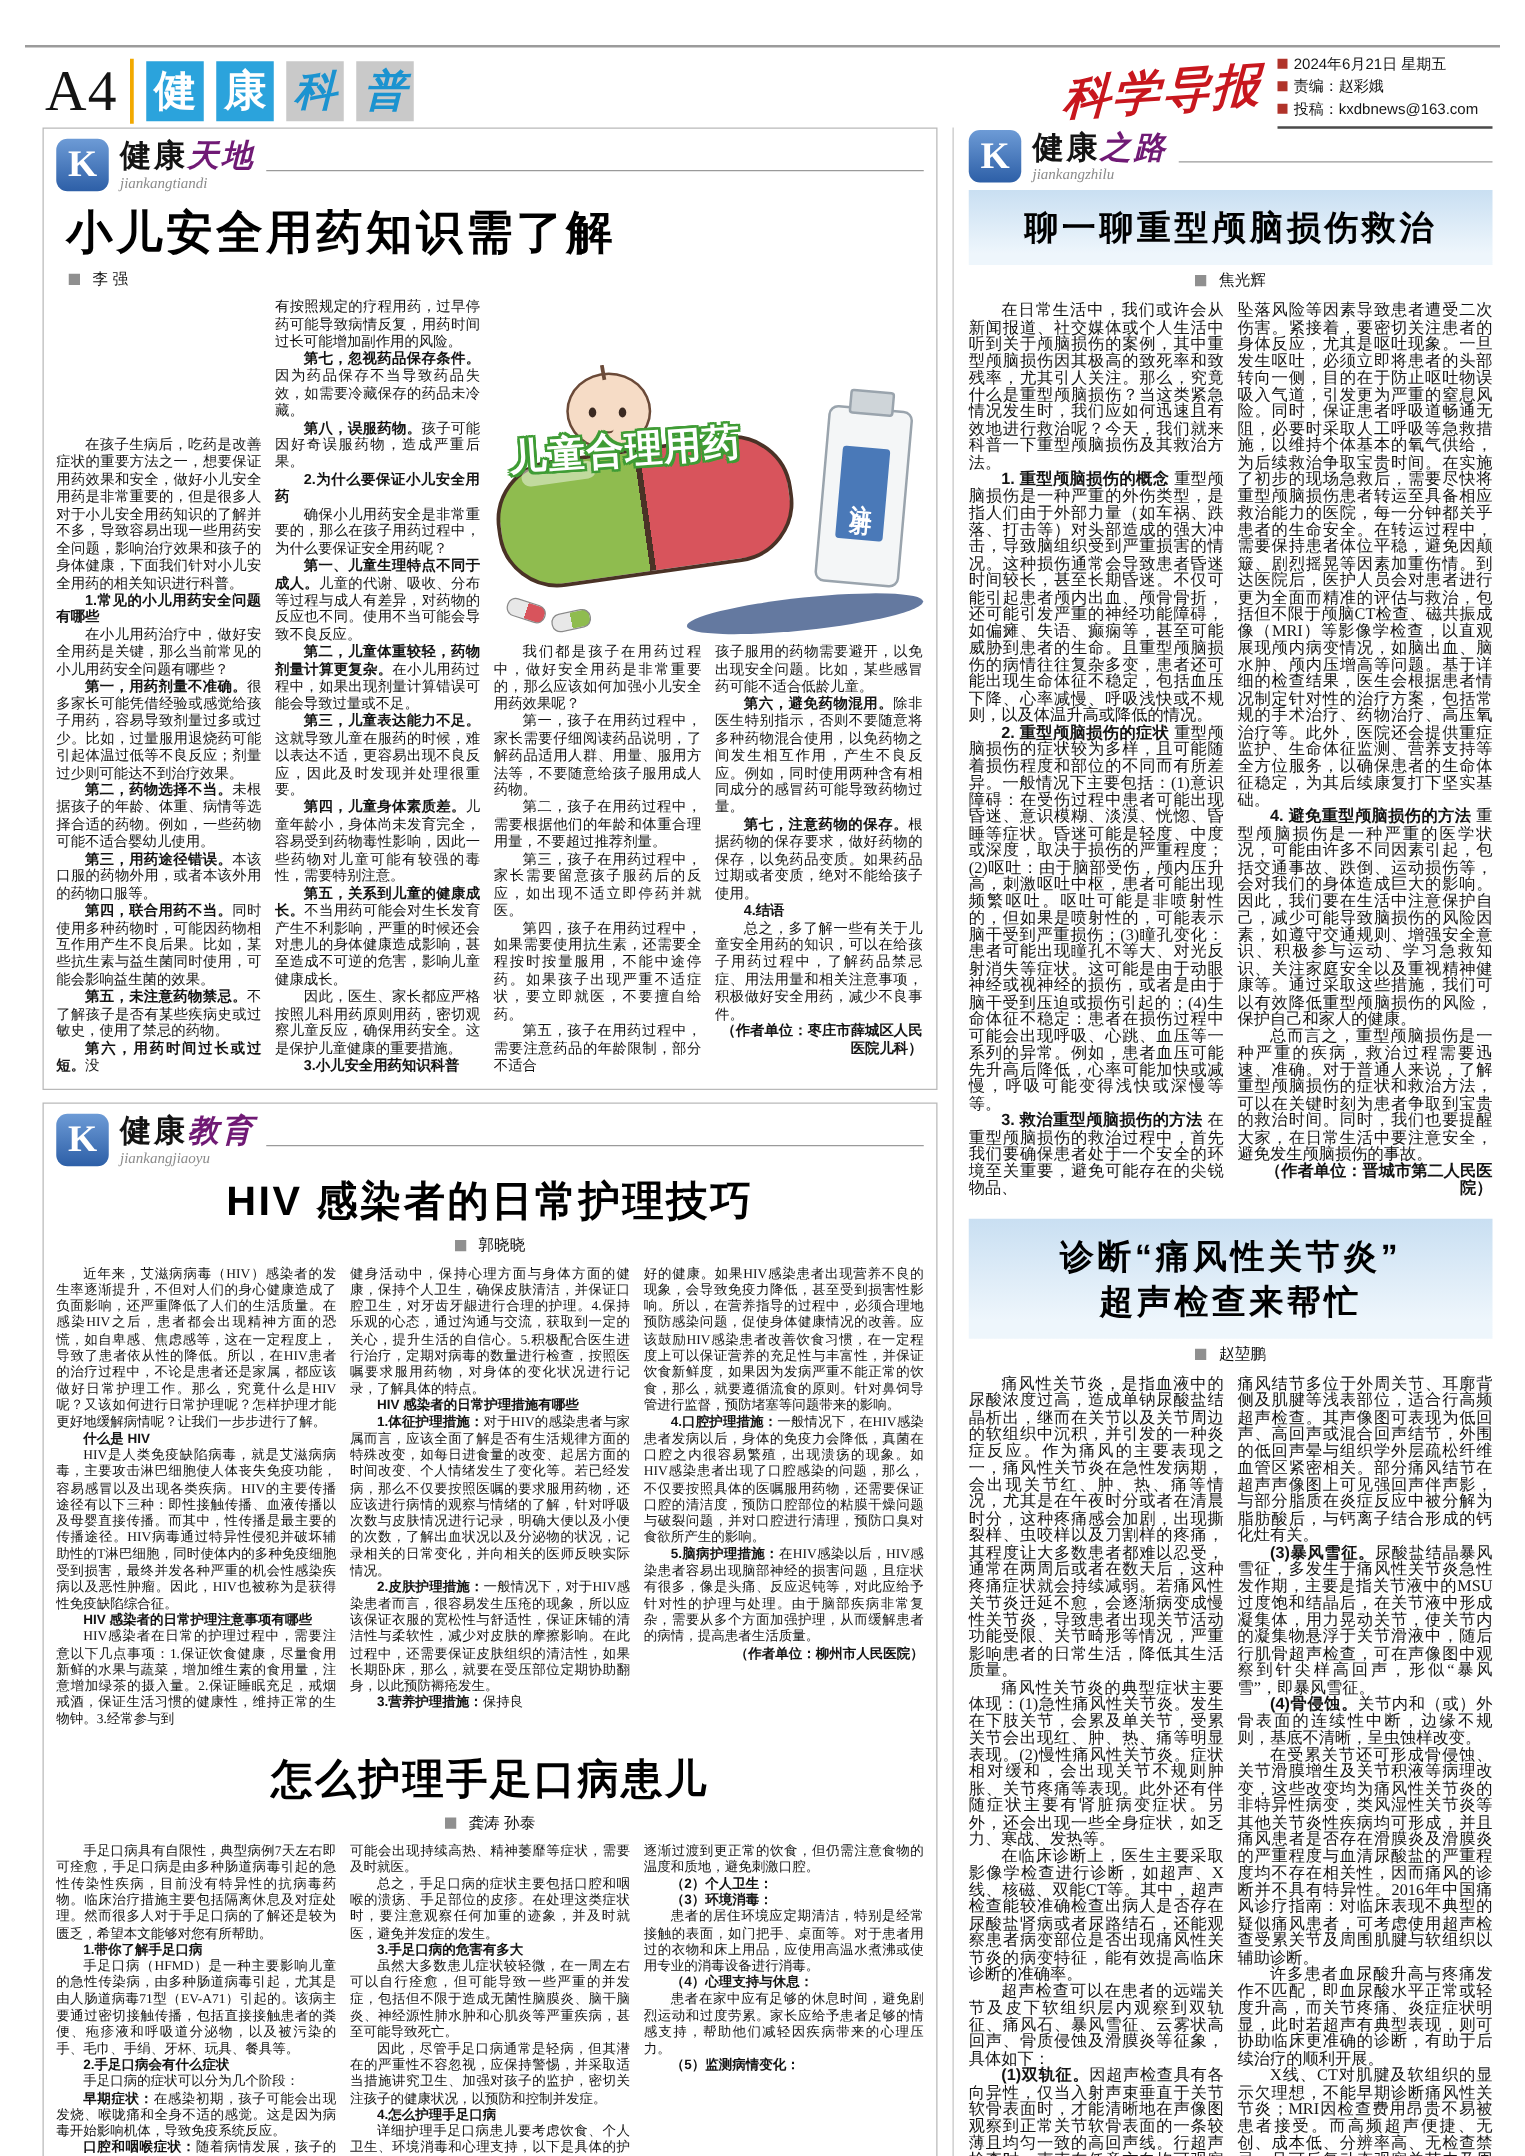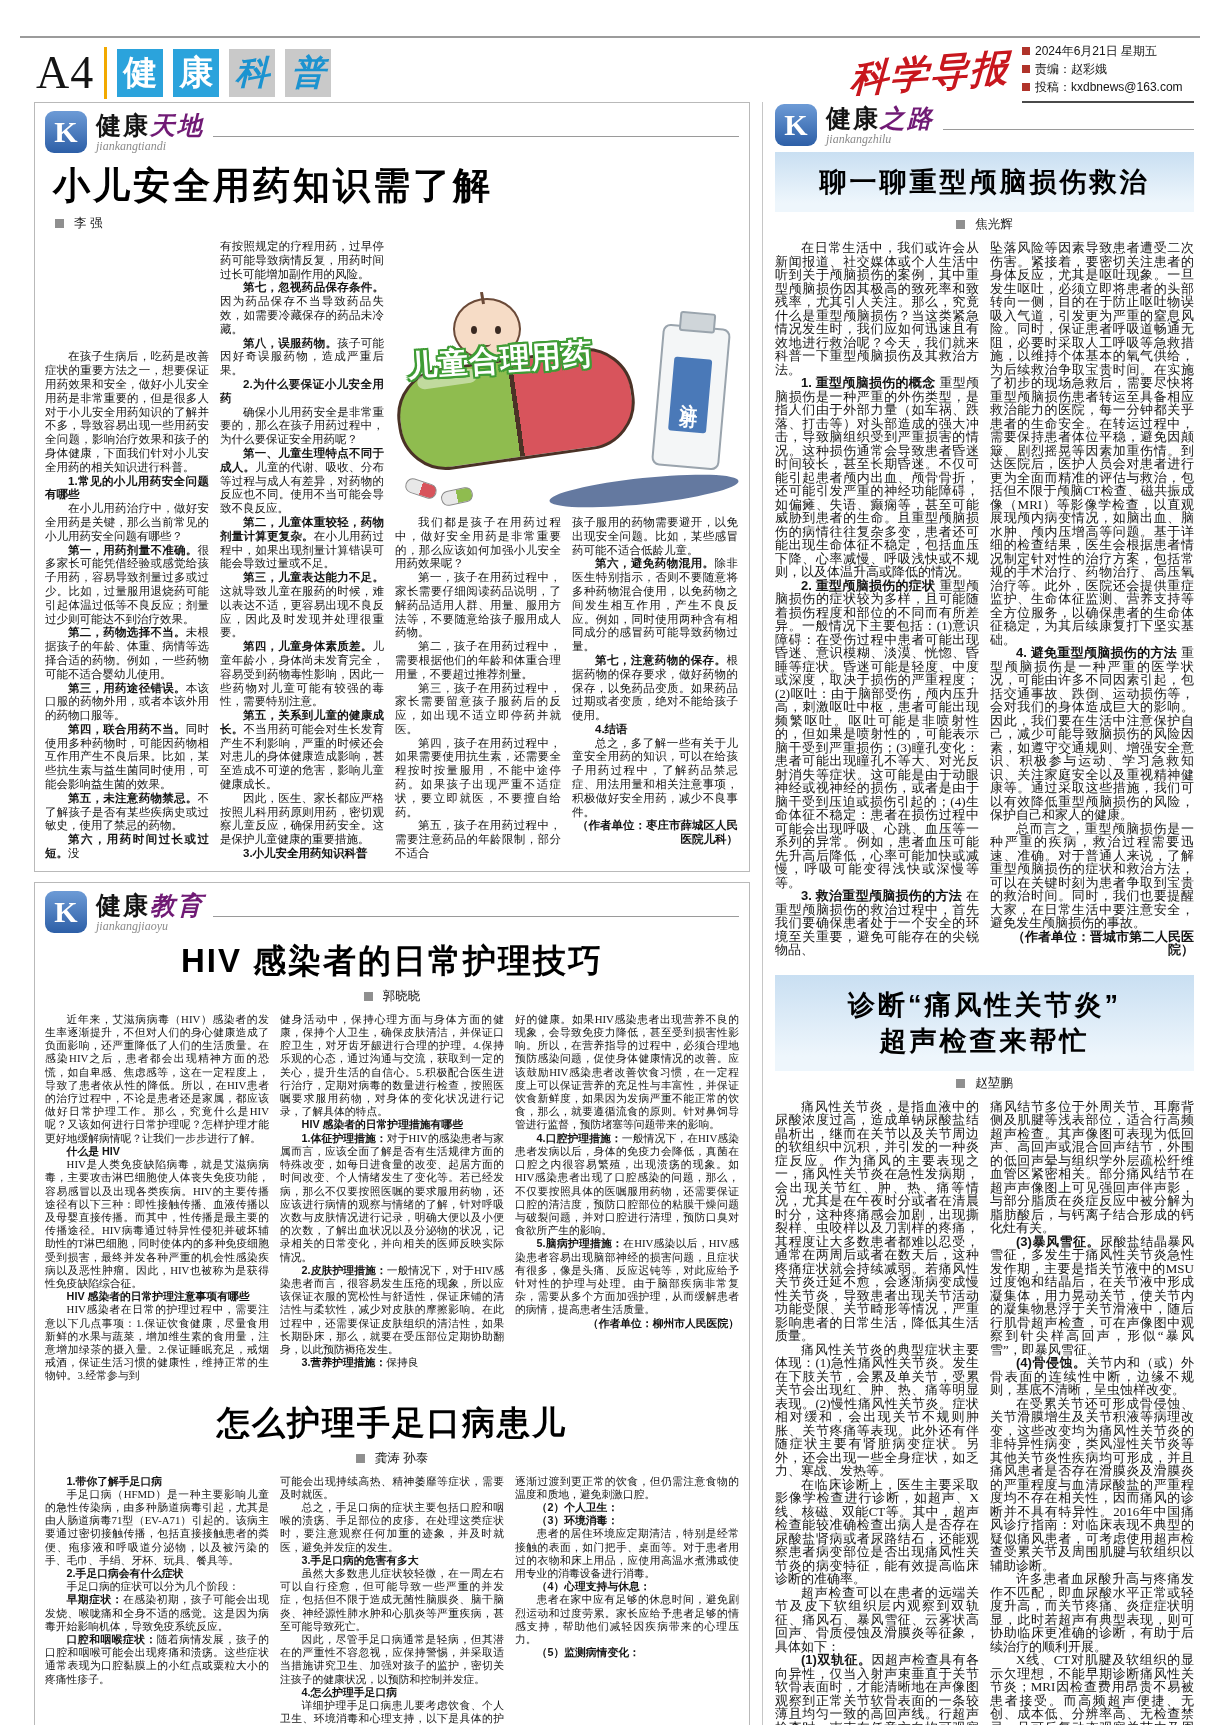--- a/index.html
+++ b/index.html
@@ -252,20 +252,21 @@
 
         <div class="gap12"></div>
 
         <div class="a-title t-center">怎么护理手足口病患儿</div>
         <div class="byline center">
           <span class="bsq"></span>
           <span>龚涛  孙泰</span>
         </div>
         <div class="cols f-sm">
           <div class="col">
+              <p>手足口病具有自限性，典型病例7天左右即可痊愈，手足口病是由多种肠道病毒引起的急性传染性疾病，目前没有特异性的抗病毒药物。临床治疗措施主要包括隔离休息及对症处理。然而很多人对于手足口病的了解还是较为匮乏，希望本文能够对您有所帮助。</p>
               <p class="ph">1.带你了解手足口病</p>
               <p>手足口病（HFMD）是一种主要影响儿童的急性传染病，由多种肠道病毒引起，尤其是由人肠道病毒71型（EV-A71）引起的。该病主要通过密切接触传播，包括直接接触患者的粪便、疱疹液和呼吸道分泌物，以及被污染的手、毛巾、手绢、牙杯、玩具、餐具等。</p>
               <p class="ph">2.手足口病会有什么症状</p>
               <p>手足口病的症状可以分为几个阶段：</p>
               <p><b class="lead">早期症状：</b>在感染初期，孩子可能会出现发烧、喉咙痛和全身不适的感觉。这是因为病毒开始影响机体，导致免疫系统反应。</p>
               <p><b class="lead">口腔和咽喉症状：</b>随着病情发展，孩子的口腔和咽喉可能会出现疼痛和溃疡。这些症状通常表现为口腔黏膜上的小红点或粟粒大小的疼痛性疹子。</p>
             </div>
           <div class="col">
               <p class="pc">可能会出现持续高热、精神萎靡等症状，需要及时就医。</p>
               <p>总之，手足口病的症状主要包括口腔和咽喉的溃疡、手足部位的皮疹。在处理这类症状时，要注意观察任何加重的迹象，并及时就医，避免并发症的发生。</p>

